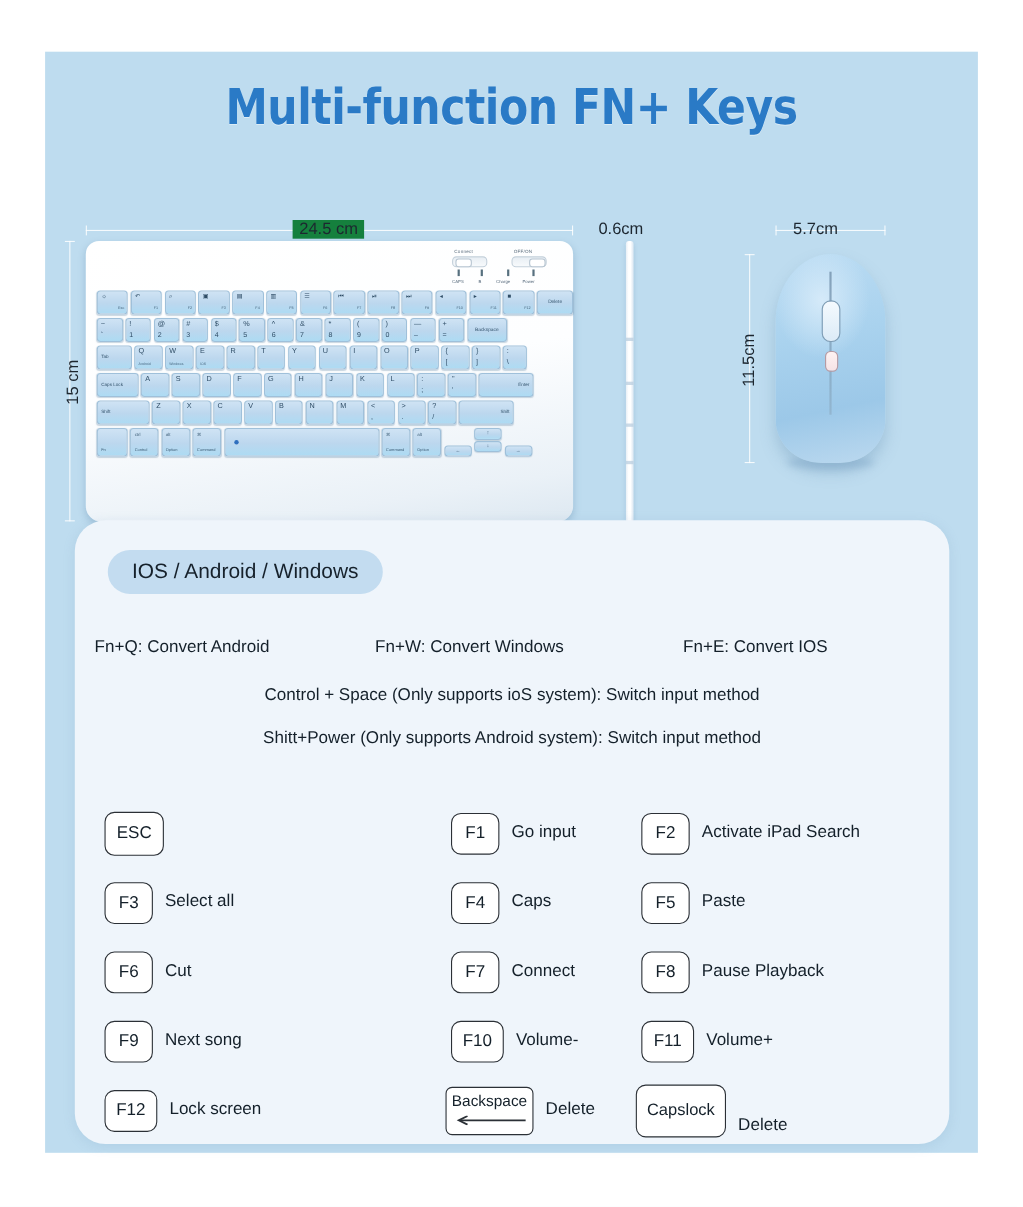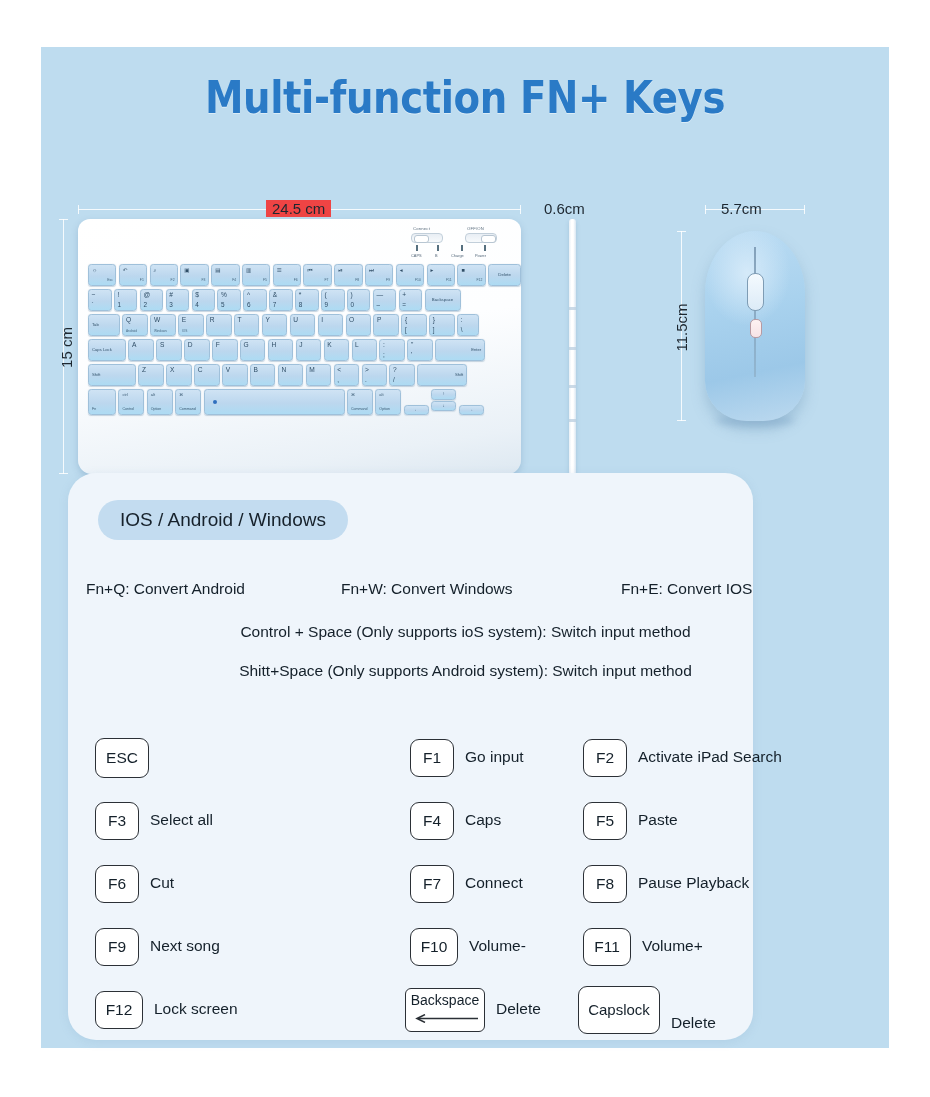--- a/index.html
+++ b/index.html
@@ -90,21 +90,21 @@
   .dim-line-v::after { bottom: 0; }
 
   .dim-label {
     position: absolute;
     font-family: "Liberation Sans", sans-serif;
     font-size: 15px;
     color: #1d2730;
     white-space: nowrap;
   }
   .dim-label.boxed {
-    background: #ef4444;
+    background: #15803d;
     padding: 0 6px;
   }
   .dim-label.vert {
     transform: rotate(-90deg);
     transform-origin: center center;
   }
 
   
   #keyboard-body {
     position: absolute;
@@ -377,21 +377,21 @@
     border-radius: 50%;
     background: rgba(120,160,195,0.30);
     filter: blur(3px);
   }
 
   
   #panel {
     position: absolute;
     left: 27px;
     top: 426px;
-    width: 685px;
+    width: 795px;
     height: 567px;
     background: #eff5fb;
     border-radius: 28px;
     box-shadow: 0 2px 10px rgba(120,160,195,0.18);
   }
   #os-badge {
     position: absolute;
     left: 30px;
     top: 27px;
     padding: 9px 22px;
@@ -852,21 +852,21 @@
 
       <div id="os-badge">IOS / Android / Windows</div>
 
       <div class="note-row note-center" style="top:150px;">Control + Space (Only supports ioS system): Switch input method</div>
 
       <div class="note-row" id="fn-converts" style="top:107px;">
         <span class="conv c1">Fn+Q: Convert Android</span>
         <span class="conv c2">Fn+W: Convert Windows</span>
         <span class="conv c3">Fn+E: Convert IOS</span>
       </div>
-      <div class="note-row note-center" style="top:189px;">Shitt+Space (Only supports Android system): Switch input method</div>
+      <div class="note-row note-center" style="top:189px;">Shitt+Power (Only supports Android system): Switch input method</div>
 
       <div id="shortcut-grid">
 
         <div class="sc-row">
           <div class="sc-item col1">
             <div class="kcap w-esc">ESC</div>
           </div>
           <div class="sc-item col2">
             <div class="kcap w-std">F1</div>
             <div class="sc-desc">Go input</div>

